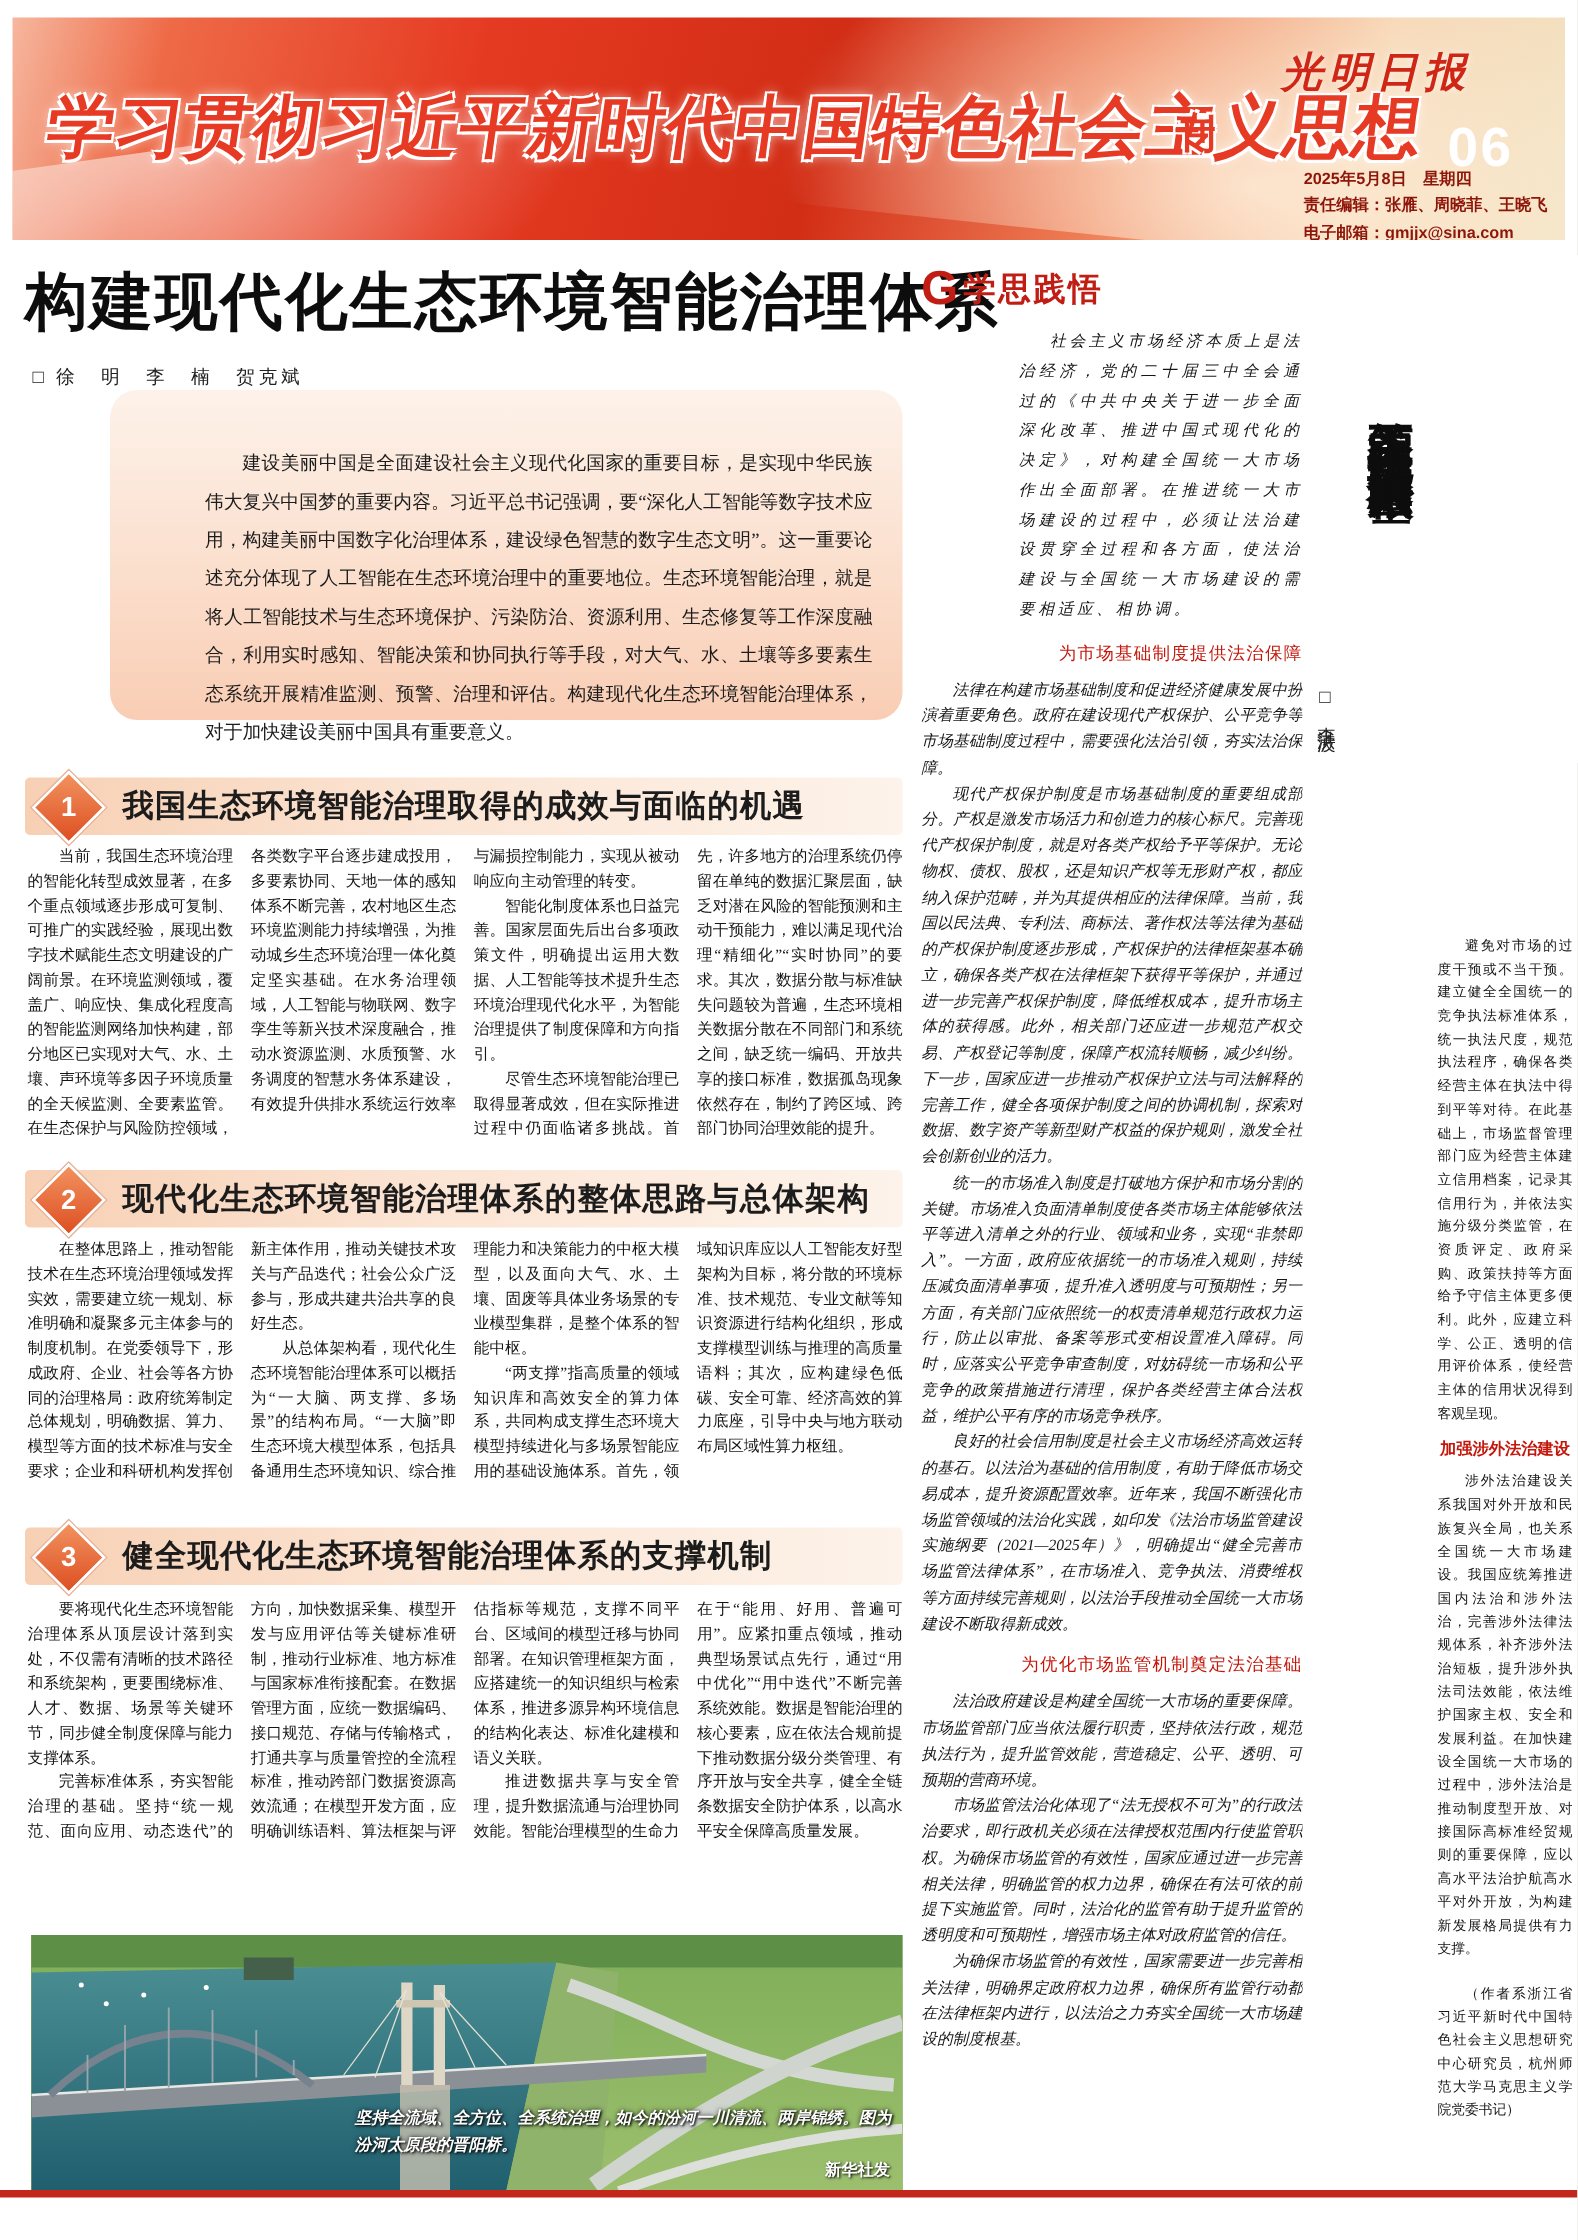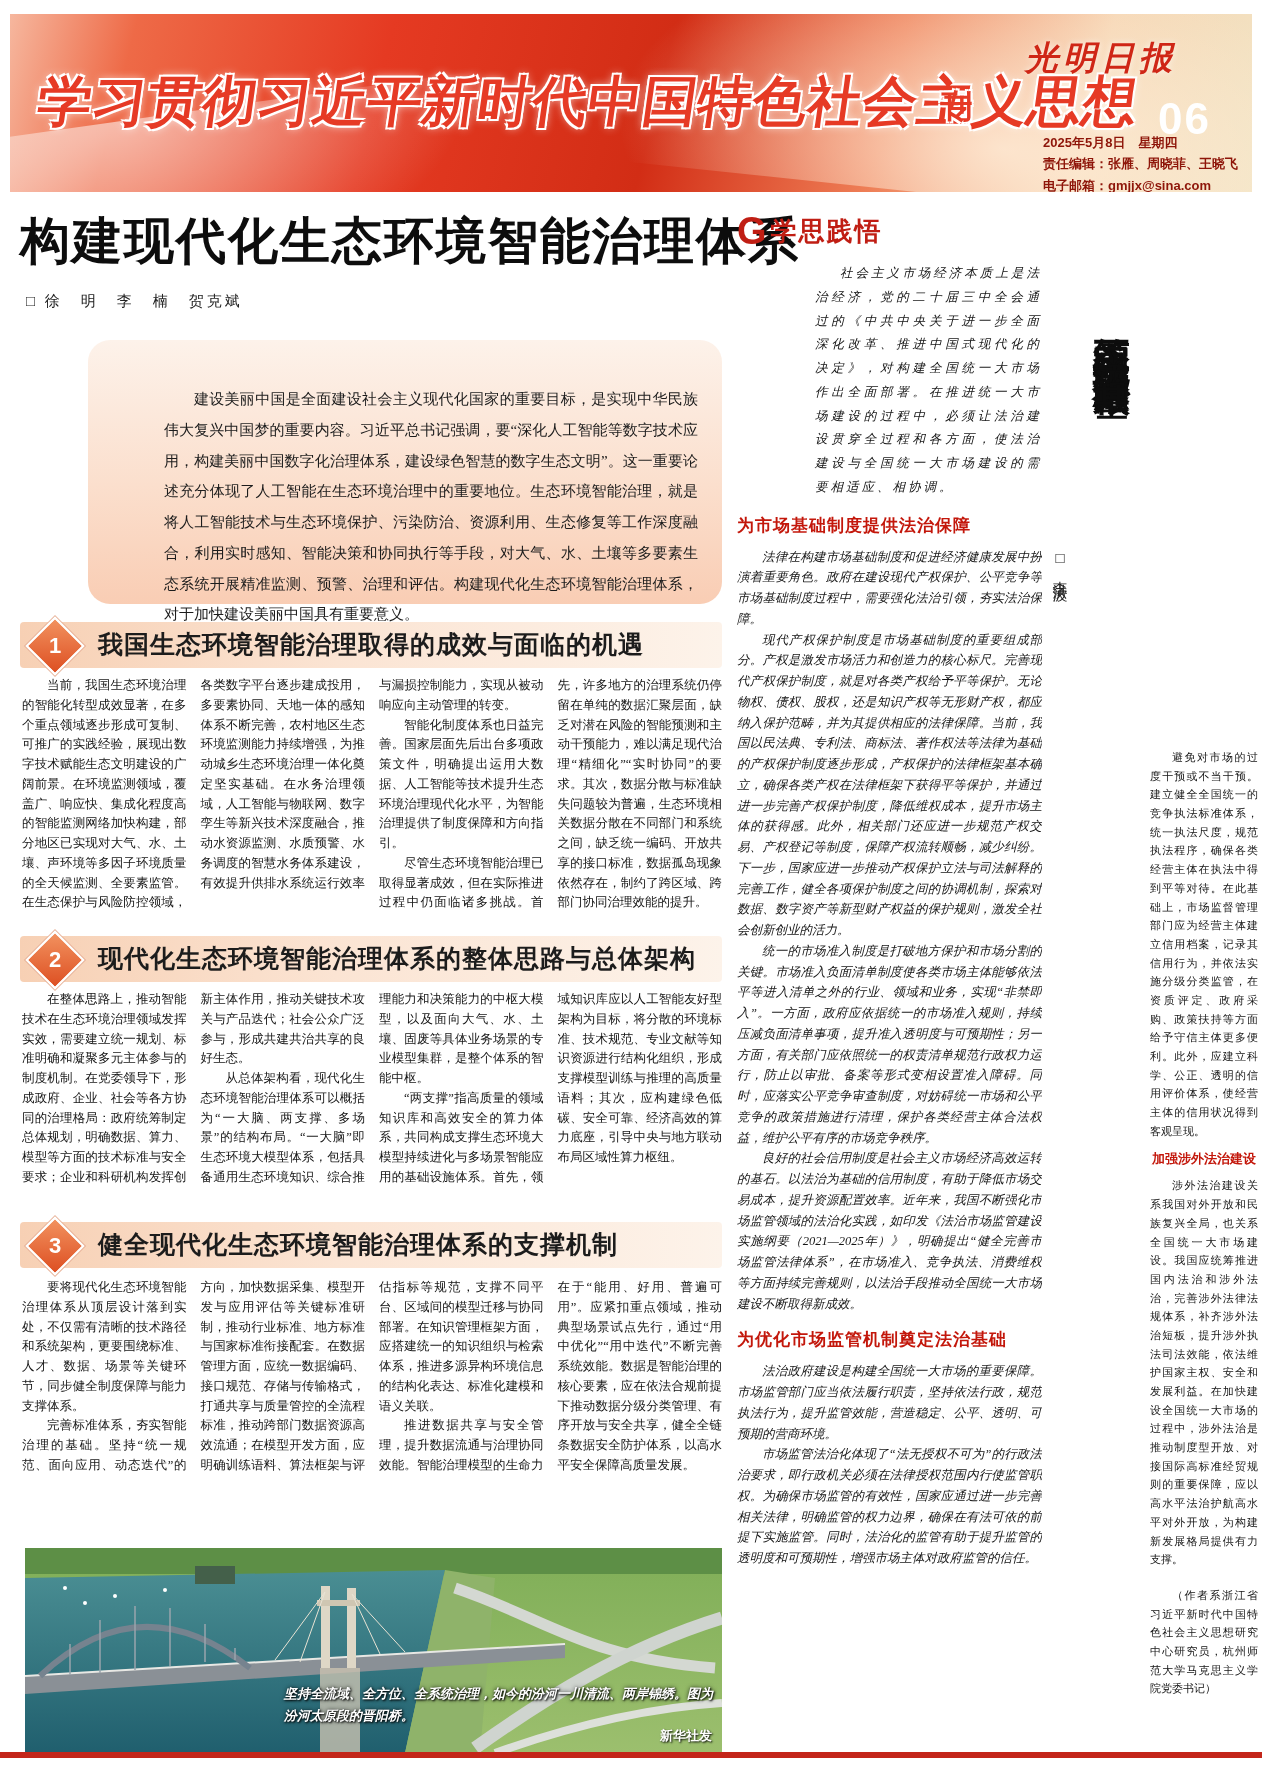--- a/index.html
+++ b/index.html
@@ -21,21 +21,21 @@
     text-shadow:-2px -2px 0 #fff,2px -2px 0 #fff,-2px 2px 0 #fff,2px 2px 0 #fff;}
   .masthead{position:absolute;left:1015px;top:22px;font-size:33px;font-weight:700;font-style:italic;color:#cf2616;z-index:3;
     letter-spacing:5px;text-shadow:0 0 6px rgba(255,255,255,.7);}
   .page-num{position:absolute;left:1148px;top:80px;font-size:44px;font-weight:700;color:#ffffff;z-index:3;
     font-family:"Liberation Sans","DejaVu Sans",sans-serif;letter-spacing:2px;}
   .dateblock{position:absolute;right:14px;top:118px;z-index:3;text-align:left;color:#8e1509;font-weight:700;
     font-family:"Liberation Sans","DejaVu Sans",sans-serif;font-size:13px;line-height:1.65;}
   
   .headline{position:absolute;left:20px;top:208px;width:705px;font-size:50px;font-weight:900;letter-spacing:2px;color:#0d0d0d;white-space:nowrap;}
   .byline{position:absolute;left:26px;top:292px;font-size:15px;letter-spacing:3px;color:#222;text-align:right;}
-  .introbox{position:absolute;left:88px;top:340px;width:634px;height:264px;border-radius:22px;
+  .introbox{position:absolute;left:88px;top:312px;width:634px;height:264px;border-radius:22px;
     background:linear-gradient(180deg,#fdf2ea 0%,#fbdfcd 55%,#f9cdb4 100%);box-sizing:border-box;
     padding:44px 24px 20px 76px;}
   .introbox p{margin:0;font-size:15px;line-height:2.05;text-align:justify;text-indent:2em;color:#1c1c1c;}
   .sec-head{position:absolute;left:20px;width:702px;height:46px;
     background:linear-gradient(90deg,#f7d0b4 0%,#fbe4d3 45%,#fdf3ea 100%);border-radius:4px;}
   .diamond{position:absolute;left:14px;top:3px;width:38px;height:38px;transform:rotate(45deg);
     background:linear-gradient(135deg,#f2925f,#dd4f22);border:2px solid #fff;box-shadow:0 0 0 1px #e8b197;}
   .diamond span{position:absolute;left:0;top:0;width:38px;height:38px;transform:rotate(-45deg);display:flex;align-items:center;justify-content:center;
     color:#fff;font-weight:900;font-size:22px;font-family:"Liberation Sans",sans-serif;}
   .sec-title{position:absolute;left:78px;top:6px;font-size:25px;font-weight:900;color:#1c1c1c;letter-spacing:1px;}
@@ -49,21 +49,21 @@
   .caption{position:absolute;right:8px;bottom:26px;width:430px;font-size:13px;font-weight:700;color:#fff;line-height:1.7;text-align:left;
     text-shadow:1px 1px 2px #000,0 0 4px rgba(0,0,0,.8);font-style:italic;}
   .credit{position:absolute;right:10px;bottom:8px;font-size:13px;font-weight:700;color:#fff;text-shadow:1px 1px 2px #000;}
   
   .badge{position:absolute;left:737px;top:212px;display:flex;align-items:center;}
   .badge .g{font-family:"Liberation Sans",sans-serif;font-weight:900;font-size:38px;color:#c01e14;line-height:1;margin-right:4px;}
   .badge .t{font-family:"Liberation Sans",sans-serif;font-weight:900;font-size:26px;color:#c01e14;letter-spacing:2px;}
   .colA{position:absolute;left:737px;top:262px;width:305px;height:1492px;overflow:hidden;}
   .colA p{margin:0;font-size:12.5px;line-height:1.66;text-align:justify;text-indent:2em;color:#151515;font-style:italic;}
   .colA p.lead{margin:0 0 10px 78px;letter-spacing:3px;line-height:1.9;font-style:italic;}
-  .colA h4{margin:14px 0 10px 0;font-size:17px;font-weight:700;color:#c3170b;text-align:left;letter-spacing:1px;
+  .colA h4{margin:14px 0 10px 0;font-size:14px;font-weight:400;color:#c3170b;text-align:right;letter-spacing:1px;
     font-family:"Liberation Sans",sans-serif;}
   .vtitle{position:absolute;left:1086px;top:308px;height:650px;writing-mode:vertical-rl;
     font-size:37px;font-weight:900;letter-spacing:3px;color:#0d0d0d;}
   .vauthor{position:absolute;left:1050px;top:550px;writing-mode:vertical-rl;font-size:15px;letter-spacing:3px;color:#222;}
   .colB{position:absolute;left:1150px;top:748px;width:108px;height:1006px;overflow:hidden;}
   .colB p{margin:0;font-size:11px;line-height:1.7;text-align:justify;text-indent:2em;color:#151515;}
   .colB h4{margin:10px 0 8px 0;font-size:13px;font-weight:900;color:#c3170b;text-align:center;
     font-family:"Liberation Sans",sans-serif;}
   .colB p.note{font-weight:400;margin-top:17px;}
   
@@ -190,20 +190,21 @@
   <div class="colA">
     <p class="lead">社会主义市场经济本质上是法治经济，党的二十届三中全会通过的《中共中央关于进一步全面深化改革、推进中国式现代化的决定》，对构建全国统一大市场作出全面部署。在推进统一大市场建设的过程中，必须让法治建设贯穿全过程和各方面，使法治建设与全国统一大市场建设的需要相适应、相协调。</p>
     <h4>为市场基础制度提供法治保障</h4>
     <p>法律在构建市场基础制度和促进经济健康发展中扮演着重要角色。政府在建设现代产权保护、公平竞争等市场基础制度过程中，需要强化法治引领，夯实法治保障。</p>
     <p>现代产权保护制度是市场基础制度的重要组成部分。产权是激发市场活力和创造力的核心标尺。完善现代产权保护制度，就是对各类产权给予平等保护。无论物权、债权、股权，还是知识产权等无形财产权，都应纳入保护范畴，并为其提供相应的法律保障。当前，我国以民法典、专利法、商标法、著作权法等法律为基础的产权保护制度逐步形成，产权保护的法律框架基本确立，确保各类产权在法律框架下获得平等保护，并通过进一步完善产权保护制度，降低维权成本，提升市场主体的获得感。此外，相关部门还应进一步规范产权交易、产权登记等制度，保障产权流转顺畅，减少纠纷。下一步，国家应进一步推动产权保护立法与司法解释的完善工作，健全各项保护制度之间的协调机制，探索对数据、数字资产等新型财产权益的保护规则，激发全社会创新创业的活力。</p>
     <p>统一的市场准入制度是打破地方保护和市场分割的关键。市场准入负面清单制度使各类市场主体能够依法平等进入清单之外的行业、领域和业务，实现“非禁即入”。一方面，政府应依据统一的市场准入规则，持续压减负面清单事项，提升准入透明度与可预期性；另一方面，有关部门应依照统一的权责清单规范行政权力运行，防止以审批、备案等形式变相设置准入障碍。同时，应落实公平竞争审查制度，对妨碍统一市场和公平竞争的政策措施进行清理，保护各类经营主体合法权益，维护公平有序的市场竞争秩序。</p>
     <p>良好的社会信用制度是社会主义市场经济高效运转的基石。以法治为基础的信用制度，有助于降低市场交易成本，提升资源配置效率。近年来，我国不断强化市场监管领域的法治化实践，如印发《法治市场监管建设实施纲要（2021—2025年）》，明确提出“健全完善市场监管法律体系”，在市场准入、竞争执法、消费维权等方面持续完善规则，以法治手段推动全国统一大市场建设不断取得新成效。</p>
     <h4>为优化市场监管机制奠定法治基础</h4>
     <p>法治政府建设是构建全国统一大市场的重要保障。市场监管部门应当依法履行职责，坚持依法行政，规范执法行为，提升监管效能，营造稳定、公平、透明、可预期的营商环境。</p>
     <p>市场监管法治化体现了“法无授权不可为”的行政法治要求，即行政机关必须在法律授权范围内行使监管职权。为确保市场监管的有效性，国家应通过进一步完善相关法律，明确监管的权力边界，确保在有法可依的前提下实施监管。同时，法治化的监管有助于提升监管的透明度和可预期性，增强市场主体对政府监管的信任。</p>
+    <p>为确保市场监管的有效性，国家需要进一步完善相关法律，明确界定政府权力边界，确保所有监管行动都在法律框架内进行，以法治之力夯实全国统一大市场建设的制度根基。</p>
   </div>
 
   <div class="vtitle">筑牢全国统一大市场建设的法治根基</div>
   <div class="vauthor">□李洪波</div>
 
   <div class="colB">
     <p>避免对市场的过度干预或不当干预。建立健全全国统一的竞争执法标准体系，统一执法尺度，规范执法程序，确保各类经营主体在执法中得到平等对待。在此基础上，市场监督管理部门应为经营主体建立信用档案，记录其信用行为，并依法实施分级分类监管，在资质评定、政府采购、政策扶持等方面给予守信主体更多便利。此外，应建立科学、公正、透明的信用评价体系，使经营主体的信用状况得到客观呈现。</p>
     <h4>加强涉外法治建设</h4>
     <p>涉外法治建设关系我国对外开放和民族复兴全局，也关系全国统一大市场建设。我国应统筹推进国内法治和涉外法治，完善涉外法律法规体系，补齐涉外法治短板，提升涉外执法司法效能，依法维护国家主权、安全和发展利益。在加快建设全国统一大市场的过程中，涉外法治是推动制度型开放、对接国际高标准经贸规则的重要保障，应以高水平法治护航高水平对外开放，为构建新发展格局提供有力支撑。</p>
     <p class="note">（作者系浙江省习近平新时代中国特色社会主义思想研究中心研究员，杭州师范大学马克思主义学院党委书记）</p>

